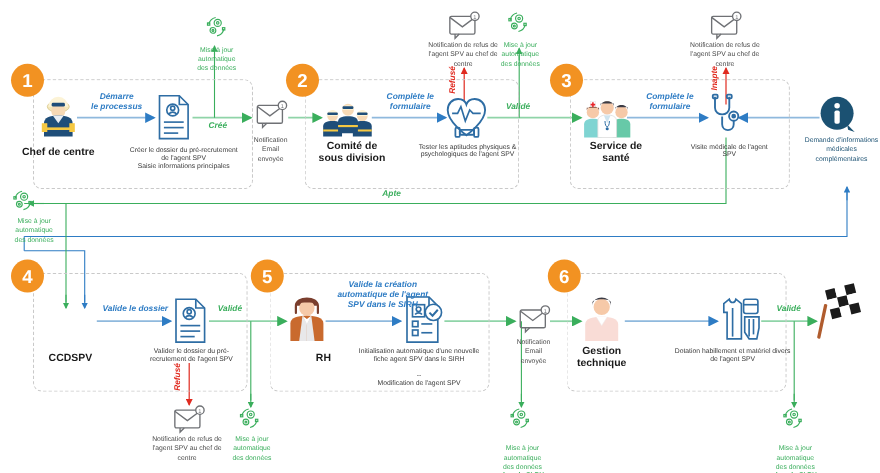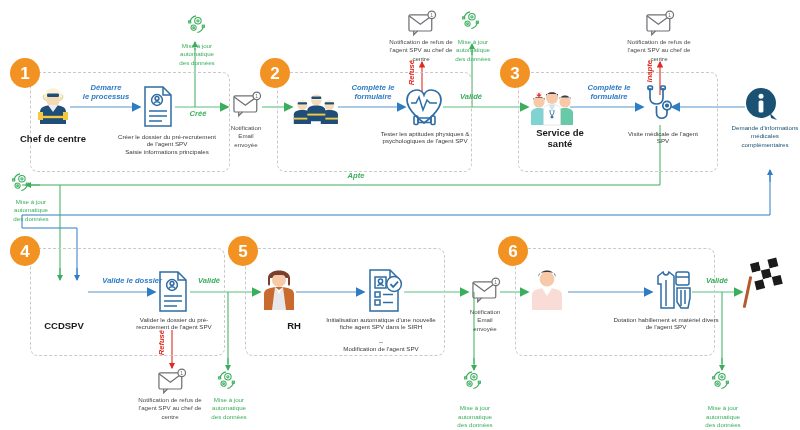--- a/index.html
+++ b/index.html
@@ -407,20 +407,24 @@
 
   <div class="step" style="left:10px; top:58px;">1</div>
   <div class="step" style="left:260px; top:58px;">2</div>
   <div class="step" style="left:500px; top:58px;">3</div>
   <div class="step" style="left:10px; top:236px;">4</div>
   <div class="step" style="left:228px; top:236px;">5</div>
   <div class="step" style="left:498px; top:236px;">6</div>
 
   <div class="tx actor" style="left:8px; top:133px; width:90px;">Chef de centre</div>
 
+  <div class="tx actor" style="left:278px; top:127px; width:84px;">
+    <div>Comité de</div>
+    <div>sous division</div>
+  </div>
 
   <div class="tx actor" style="left:518px; top:127px; width:84px;">
     <div>Service de</div>
     <div>santé</div>
   </div>
 
   <div class="tx caption" style="left:118px; top:133px; width:98px; white-space:pre-line;">Créer le dossier du pré-recrutement de l'agent SPV
 Saisie informations principales</div>
   <div class="tx caption" style="left:376px; top:130px; width:98px;">Tester les aptitudes physiques &amp; psychologiques de l'agent SPV</div>
   <div class="tx caption" style="left:624px; top:130px; width:78px;">Visite médicale de l'agent SPV</div>
@@ -449,30 +453,37 @@
   <div class="tx note-gray" style="left:624px; top:38px; width:70px;">Notification de refus de l'agent SPV au chef de centre</div>
   <div class="tx note-navy" style="left:730px; top:124px; width:70px;">Demande d'informations médicales complémentaires</div>
 
   <div class="tx lbl-green" style="left:334px; top:172px; width:44px;">Apte</div>
   <div class="tx note-green" style="left:0px; top:198px; width:62px; white-space:pre-line;">Mise à jour
 automatique
 des données</div>
 
   <div class="tx actor" style="left:28px; top:320px; width:72px;">CCDSPV</div>
   <div class="tx actor" style="left:263px; top:320px; width:62px;">RH</div>
+  <div class="tx actor" style="left:514px; top:314px; width:66px;">
+    <div>Gestion</div>
+    <div>technique</div>
+  </div>
 
   <div class="tx caption" style="left:133px; top:316px; width:82px;">Valider le dossier du pré-recrutement de l'agent SPV</div>
   <div class="tx caption" style="left:322px; top:316px; width:118px;">Initialisation automatique d'une nouvelle fiche agent SPV dans le SIRH</div>
   <div class="tx caption" style="left:322px; top:338px; width:118px;">--</div>
   <div class="tx caption" style="left:322px; top:345px; width:118px;">Modification de l'agent SPV</div>
   <div class="tx caption" style="left:612px; top:316px; width:108px;">Dotation habillement et matériel divers de l'agent SPV</div>
 
-  <div class="tx lbl-blue" style="left:84px; top:277px; width:78px;text-align:right;">Valide le dossier</div>
+  <div class="tx lbl-blue" style="left:84px; top:277px; width:78px;">Valide le dossier</div>
   <div class="tx lbl-green" style="left:188px; top:277px; width:42px;">Validé</div>
   <div class="tx lbl-red vert" style="left:158px; top:330px;">Refusé</div>
+  <div class="tx lbl-blue" style="left:290px; top:255px; width:116px; white-space:pre-line;">Valide la création
+automatique de  l'agent
+SPV dans le SIRH</div>
   <div class="tx lbl-green" style="left:696px; top:277px; width:42px;">Validé</div>
 
   <div class="tx note-gray" style="left:134px; top:396px; width:72px;">Notification de refus de l'agent SPV au chef de centre</div>
   <div class="tx note-green" style="left:198px; top:396px; width:62px; white-space:pre-line;">Mise à jour
 automatique
 des données</div>
   <div class="tx note-gray" style="left:456px; top:308px; width:58px; white-space:pre-line;">Notification
 Email
 envoyée</div>
   <div class="tx note-green" style="left:444px; top:396px; width:62px; white-space:pre-line;">

